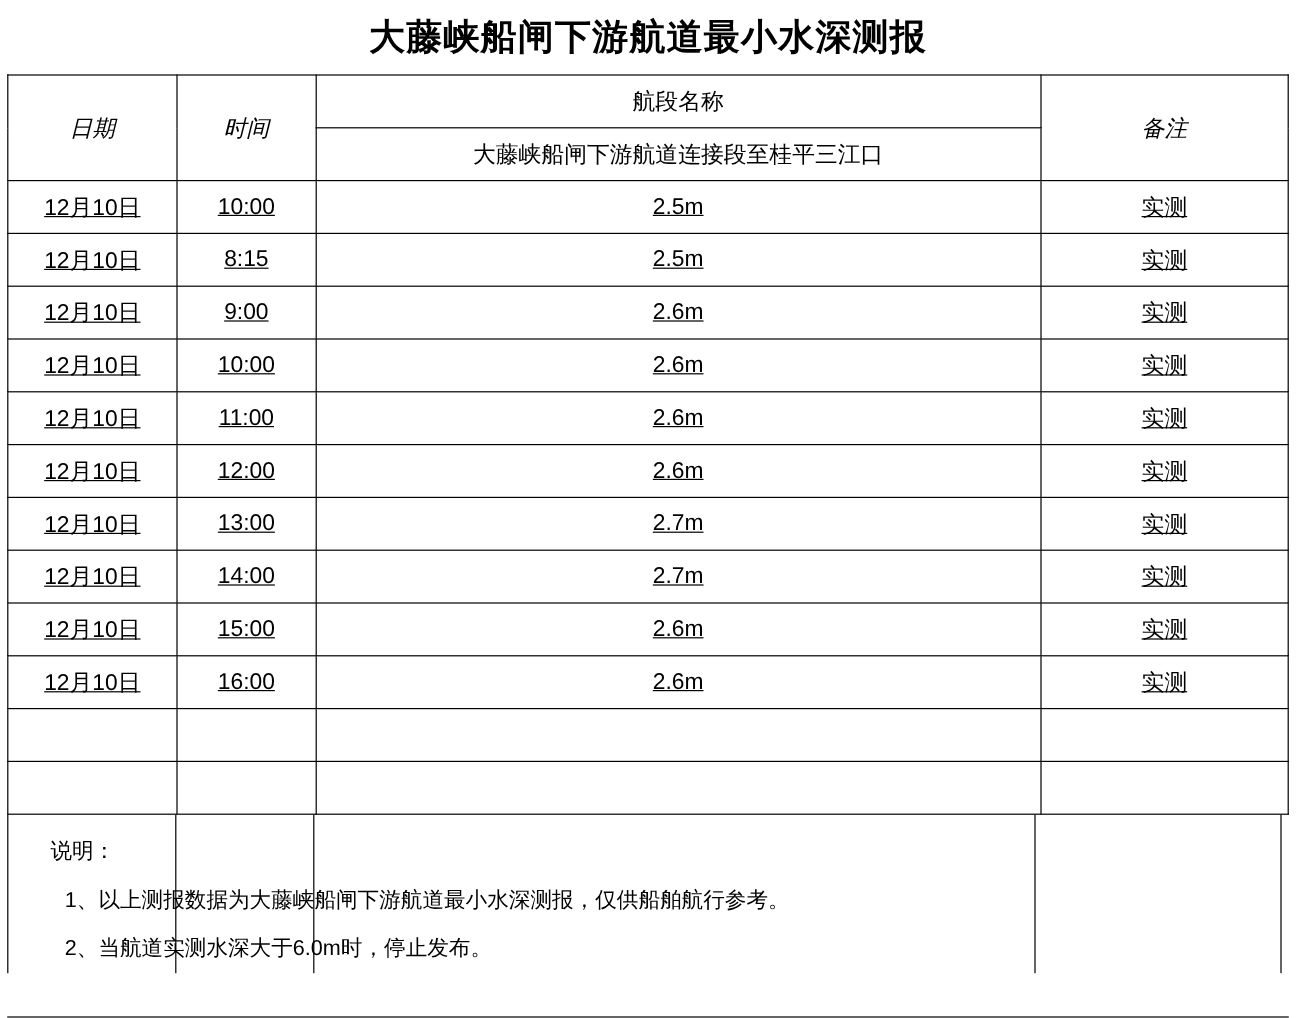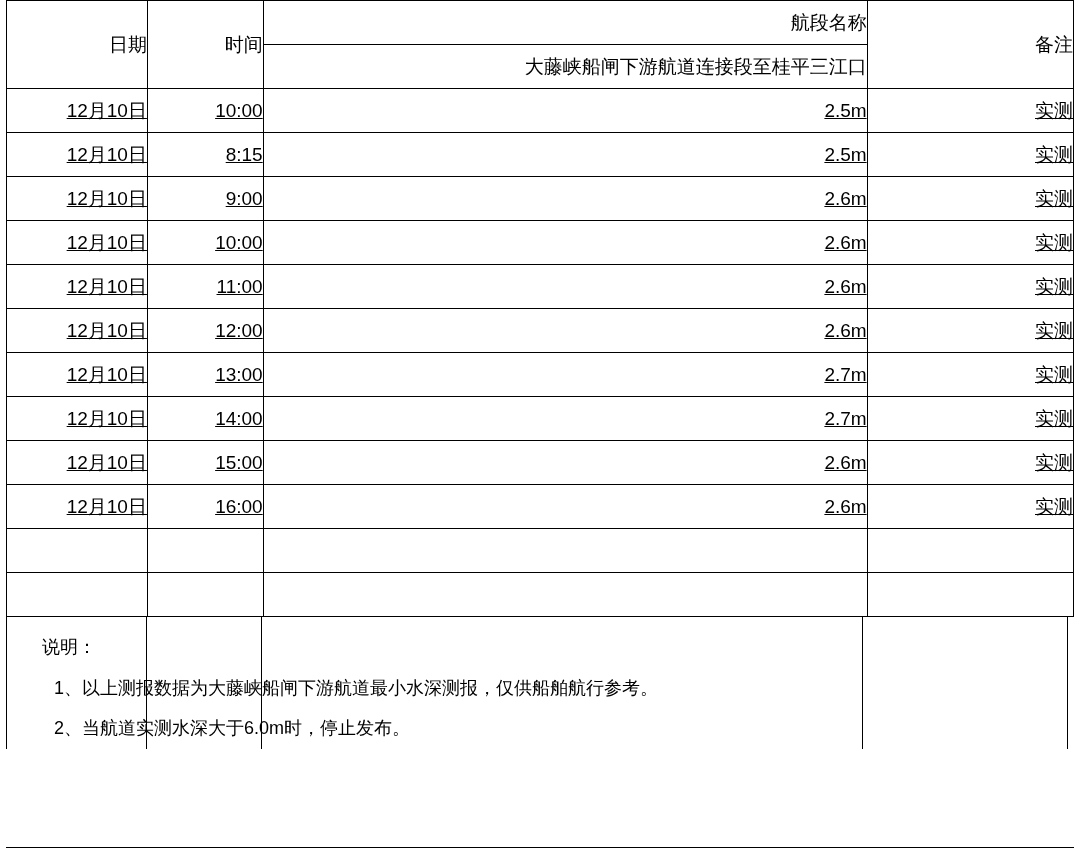--- a/index.html
+++ b/index.html
@@ -31,33 +31,34 @@
   table.report {
     border-collapse: collapse;
     width: 1068px;
     margin: 0 6px;
     table-layout: fixed;
   }
   table.report td, table.report th {
     border: 1px solid #000000;
     font-weight: normal;
     font-size: 19px;
-    text-align: right;
+    text-align: center;
     vertical-align: middle;
     padding: 0;
     height: 44px;
     box-sizing: border-box;
   }
   .col-date   { width: 140px; }
   .col-time   { width: 115px; }
   .col-sect   { width: 600px; }
   .col-remark { width: 205px; }
 
   .hdr-date, .hdr-time, .hdr-remark {
     height: 88px;
+    font-style: italic;
   }
   .hdr-section-title {
     height: 44px;
     font-size: 19px;
   }
   .hdr-section-sub {
     height: 44px;
     font-size: 19px;
   }
   .data-row td { height: 44px; text-decoration: underline; }
@@ -105,20 +106,21 @@
     height: 1px;
     background: #000000;
     bottom: 0;
   }
 </style>
 </head>
 <body>
 
 <div class="page">
 
+  <div class="title">大藤峡船闸下游航道最小水深测报</div>
 
   <table class="report">
     <colgroup>
       <col class="col-date">
       <col class="col-time">
       <col class="col-sect">
       <col class="col-remark">
     </colgroup>
     <thead>
       <tr>

